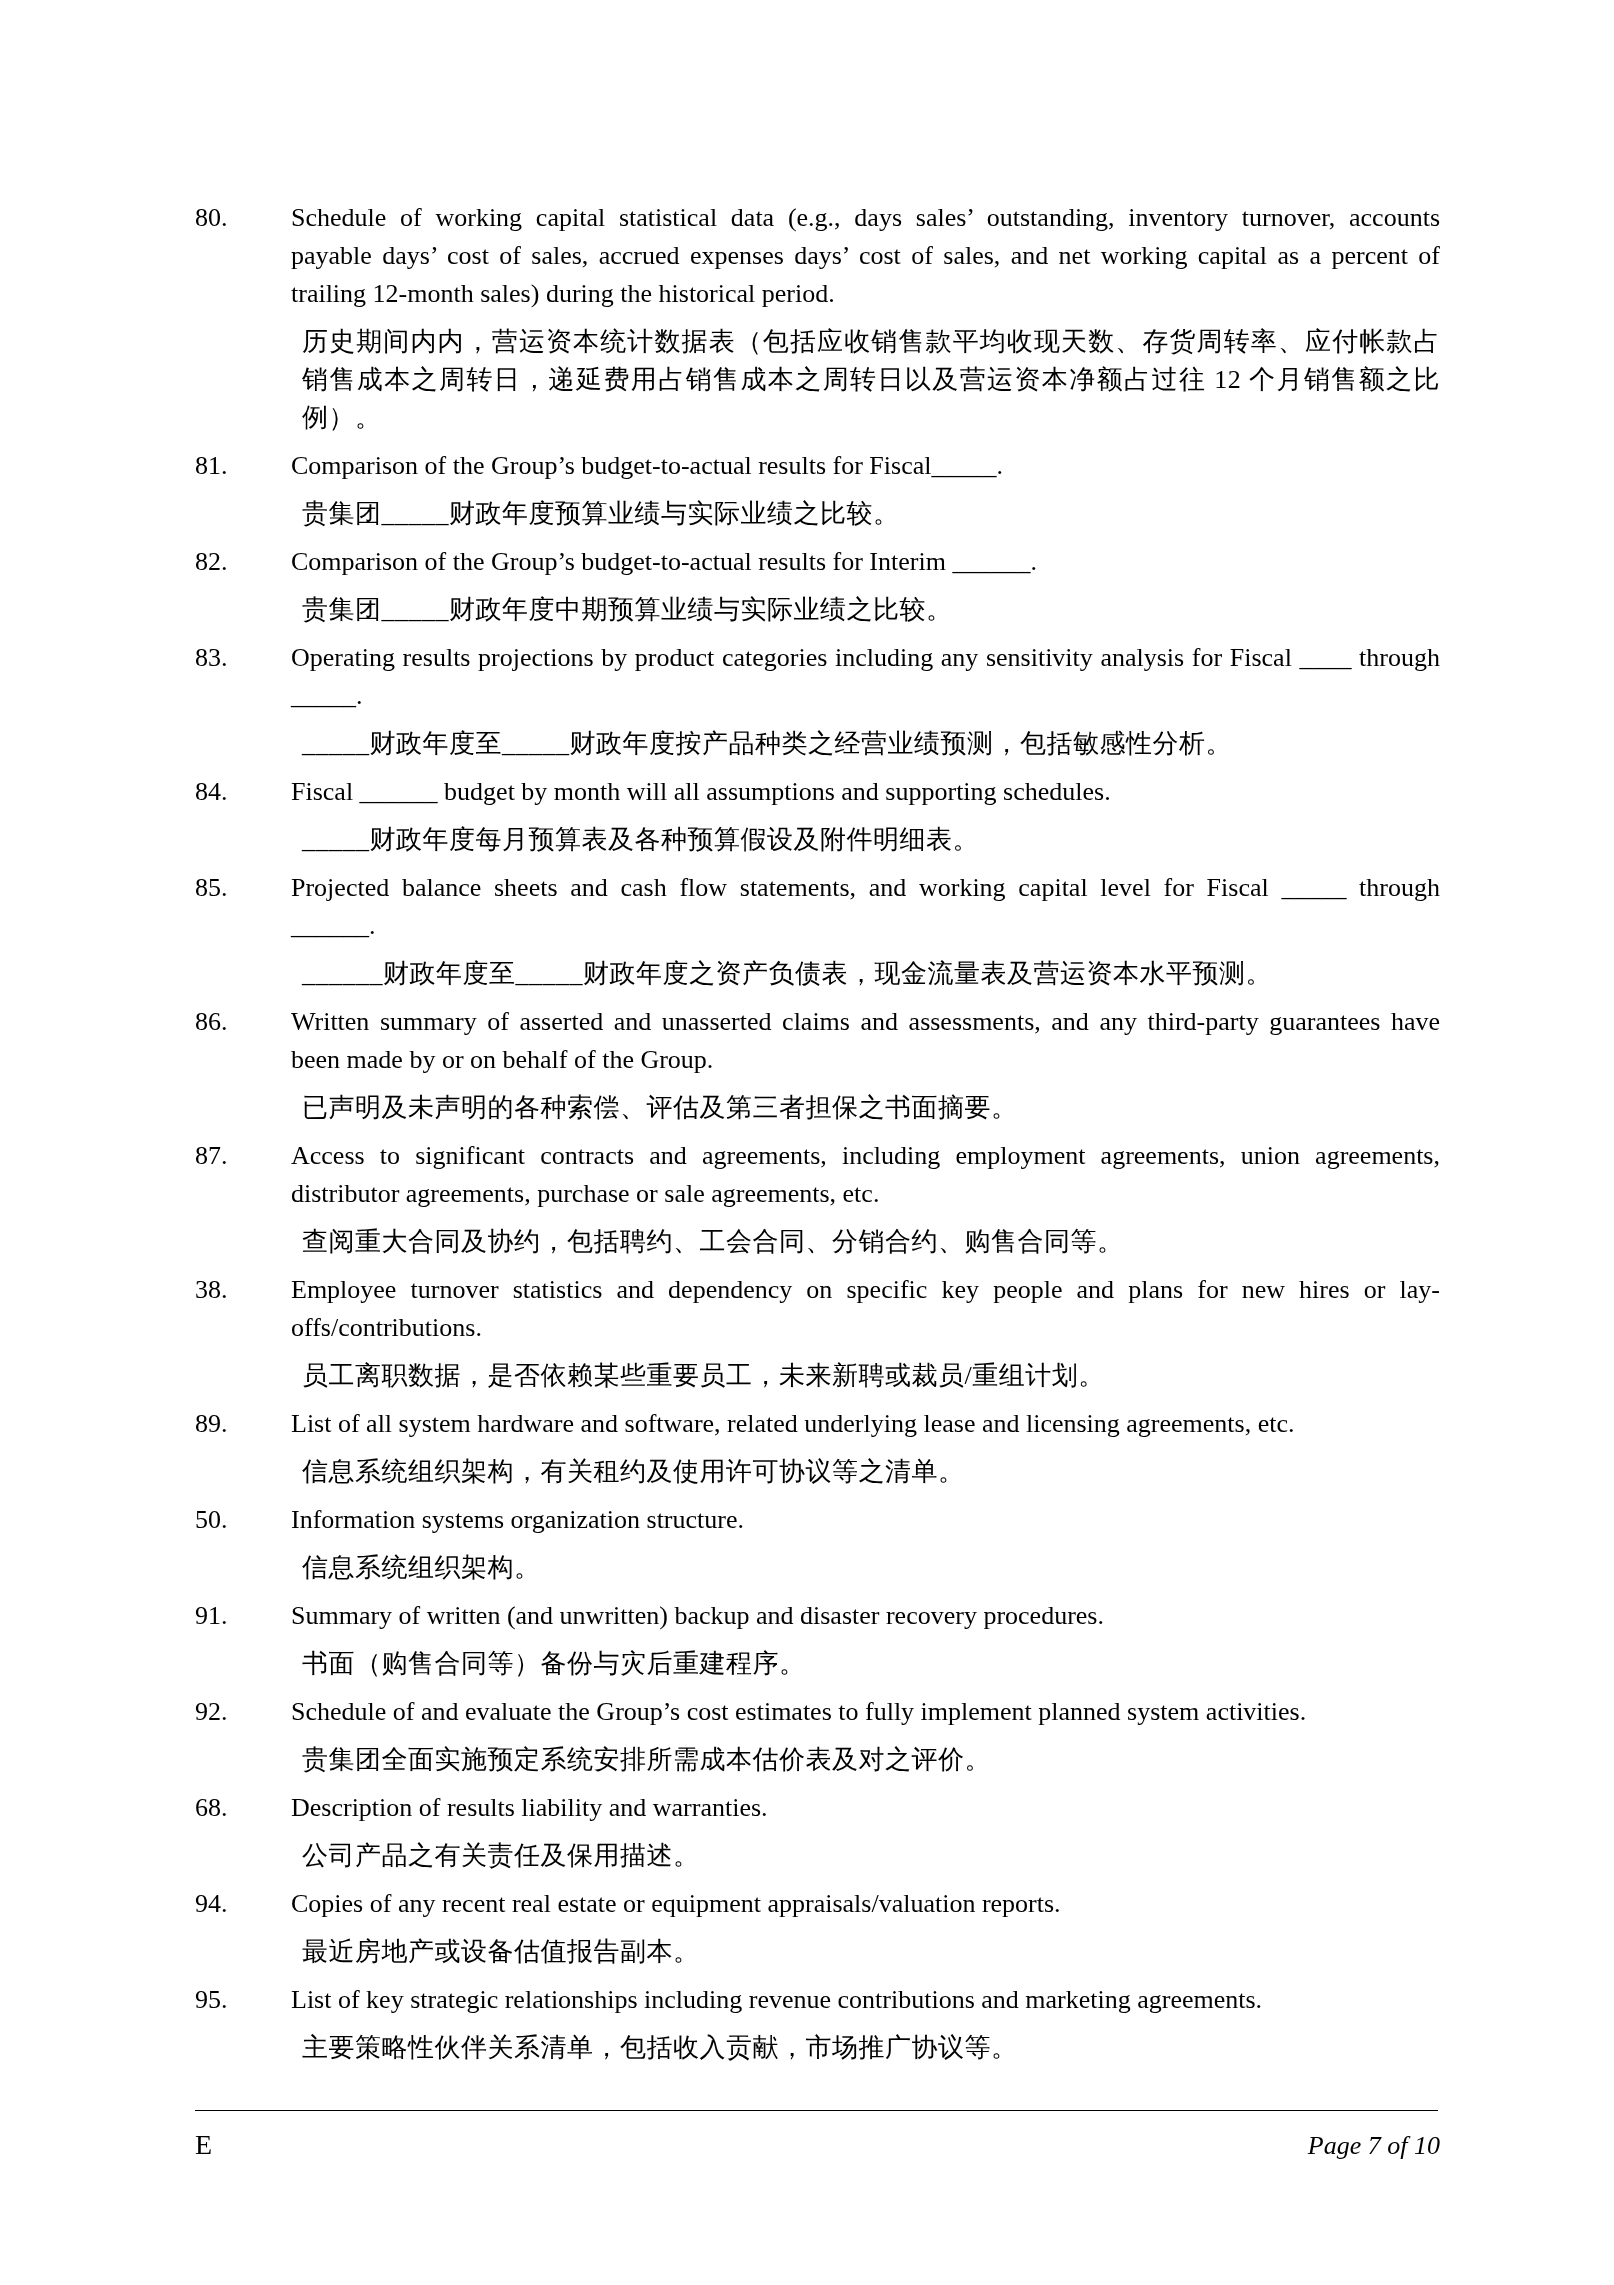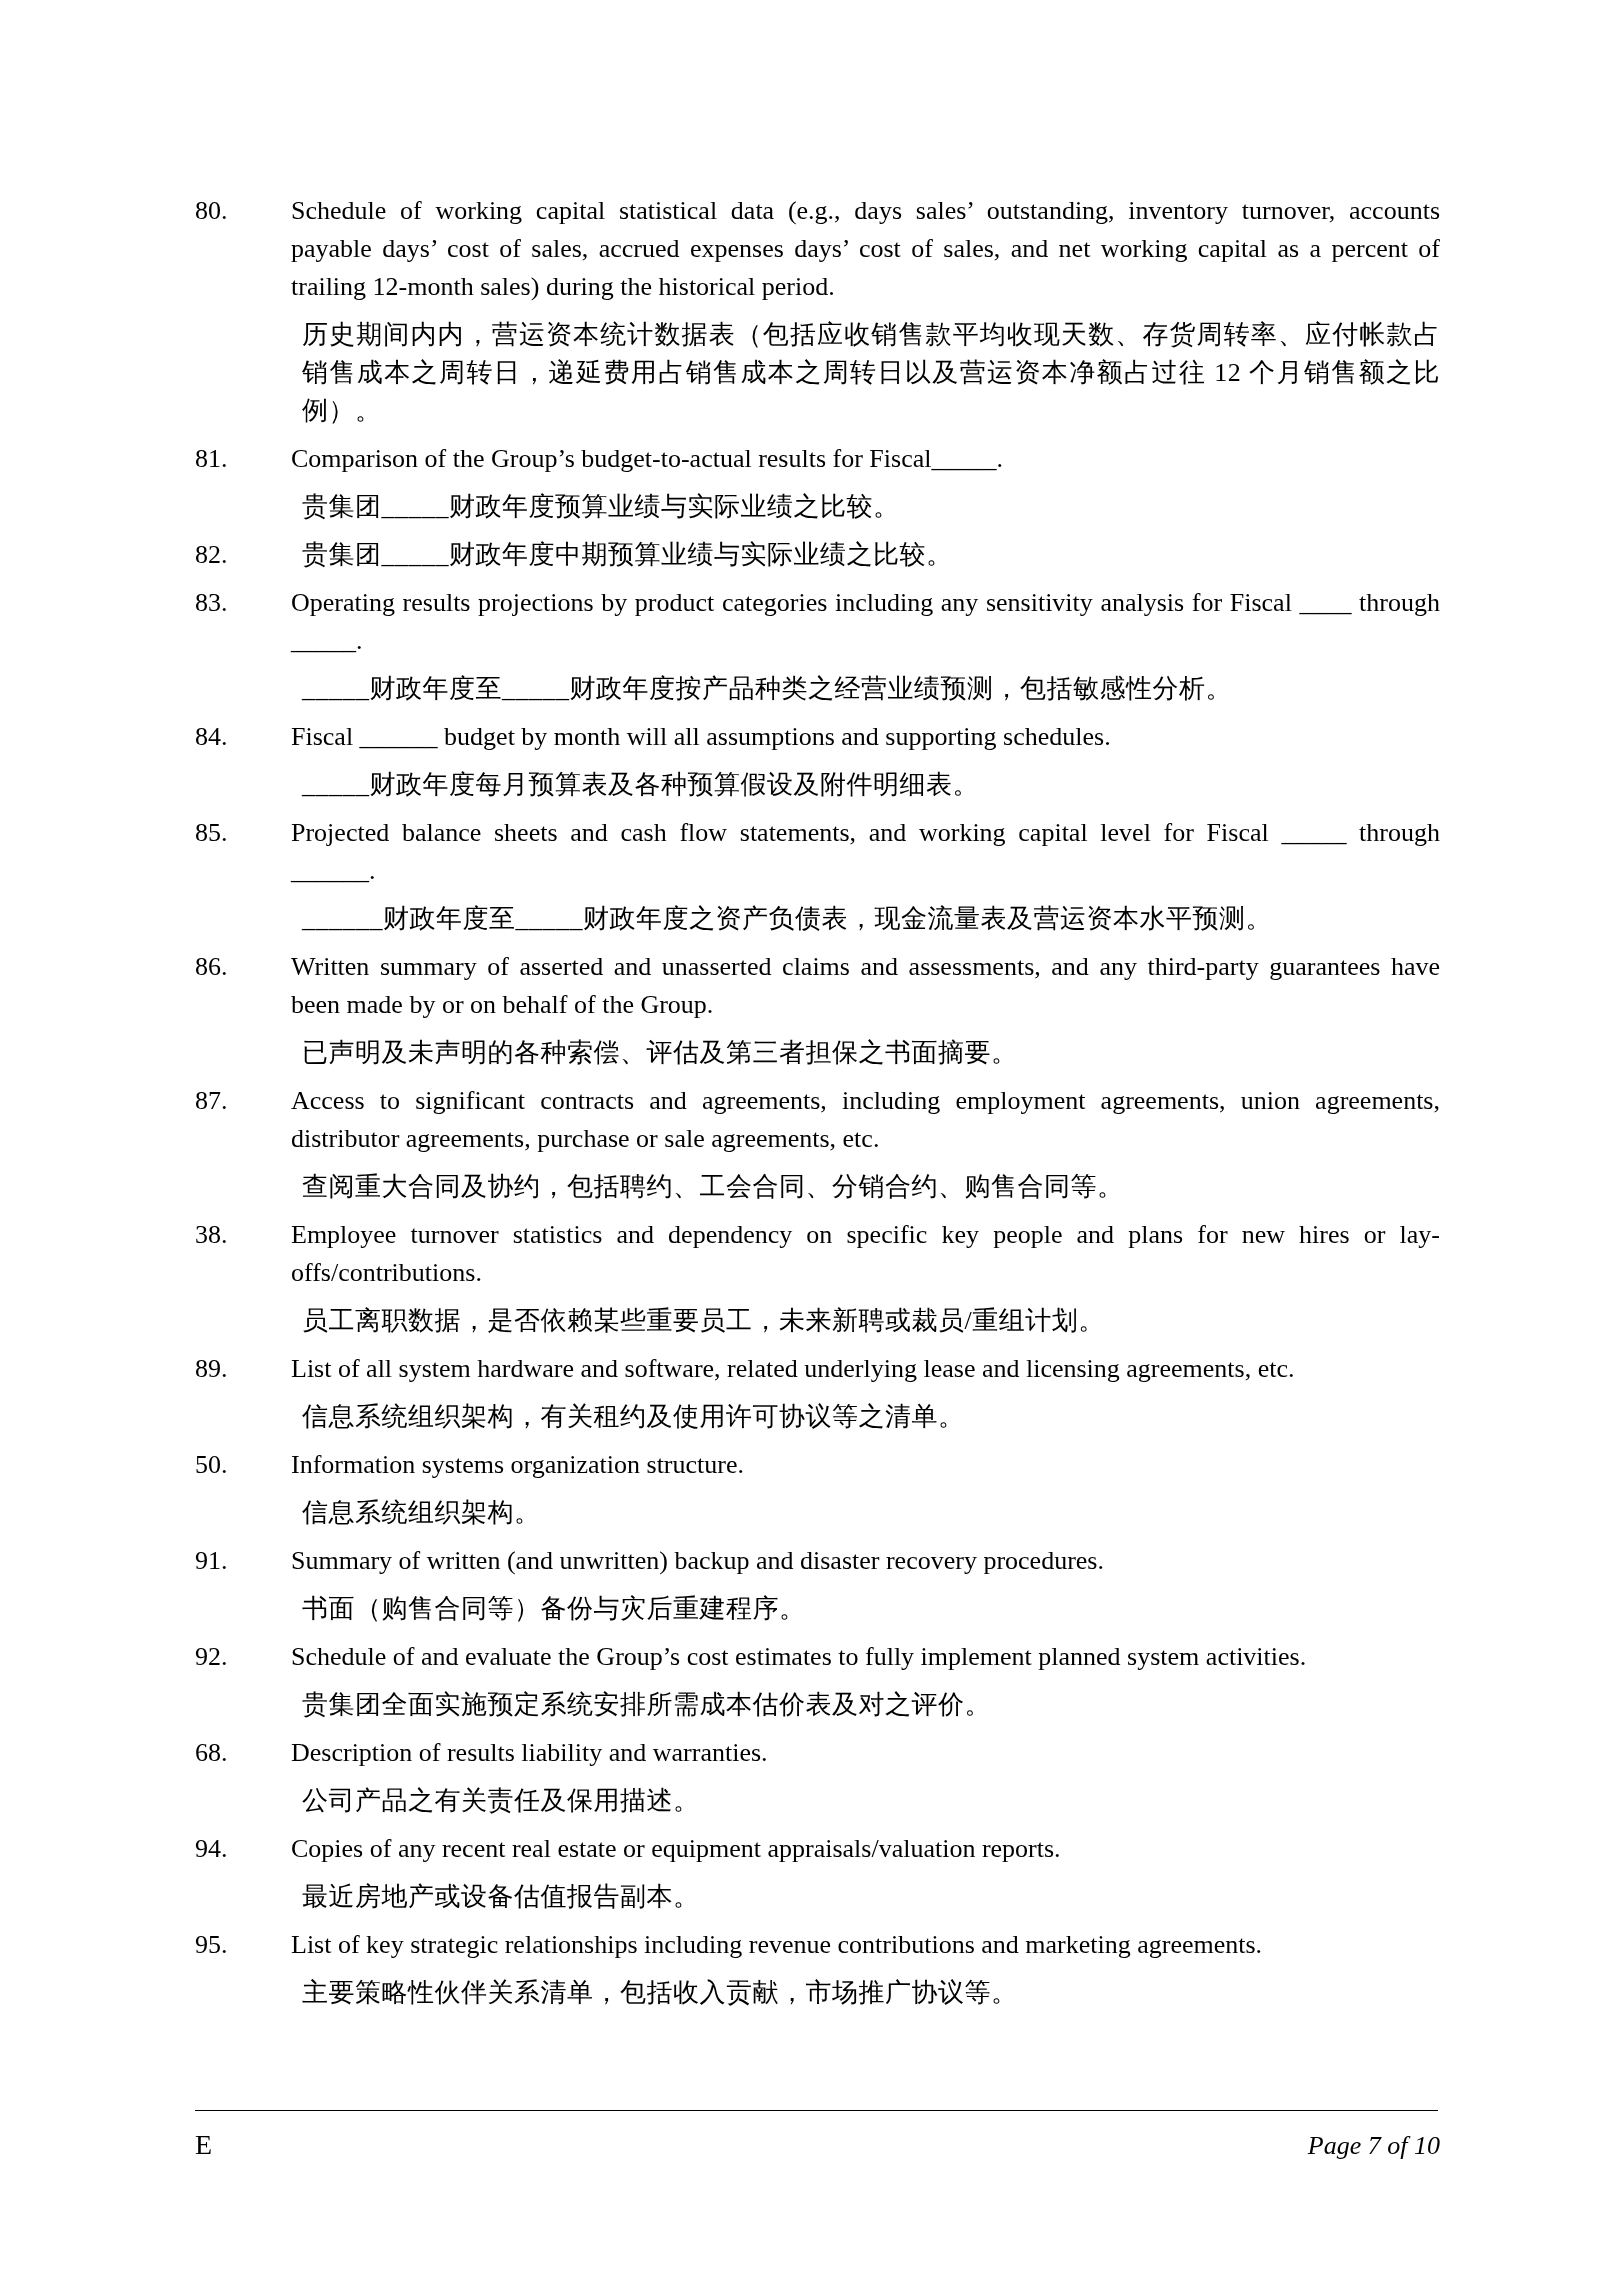--- a/index.html
+++ b/index.html
@@ -7,21 +7,21 @@
     position:relative;
     width:1615px; height:2285px;
     background:#ffffff;
     color:#000000;
     font-family:"Liberation Serif","DejaVu Serif",serif;
     overflow:hidden;
     margin:0 auto;
   }
   .content {
     position:absolute;
-    left:195px; top:192px;
+    left:195px; top:199px;
     width:1245px;
   }
   .item { display:flex; }
   .item .num {
     flex:0 0 52px;
     width:52px;
     font-size:26px;
     line-height:38px;
   }
   .item .body { flex:1; min-width:0;margin-left:44px; }
@@ -68,20 +68,21 @@
       <div class="item">
       <div class="num">81.</div>
       <div class="body">
         <p class="en">Comparison of the Group’s budget-to-actual results for Fiscal_____.</p>
         <p class="zh">贵集团_____财政年度预算业绩与实际业绩之比较。</p>
       </div>
     </div>
       <div class="item">
       <div class="num">82.</div>
       <div class="body">
+        <p class="en">Comparison of the Group’s budget-to-actual results for Interim ______.</p>
         <p class="zh">贵集团_____财政年度中期预算业绩与实际业绩之比较。</p>
       </div>
     </div>
       <div class="item">
       <div class="num">83.</div>
       <div class="body">
         <p class="en">Operating results projections by product categories including any sensitivity analysis for Fiscal ____ through _____.</p>
         <p class="zh">_____财政年度至_____财政年度按产品种类之经营业绩预测，包括敏感性分析。</p>
       </div>
     </div>

